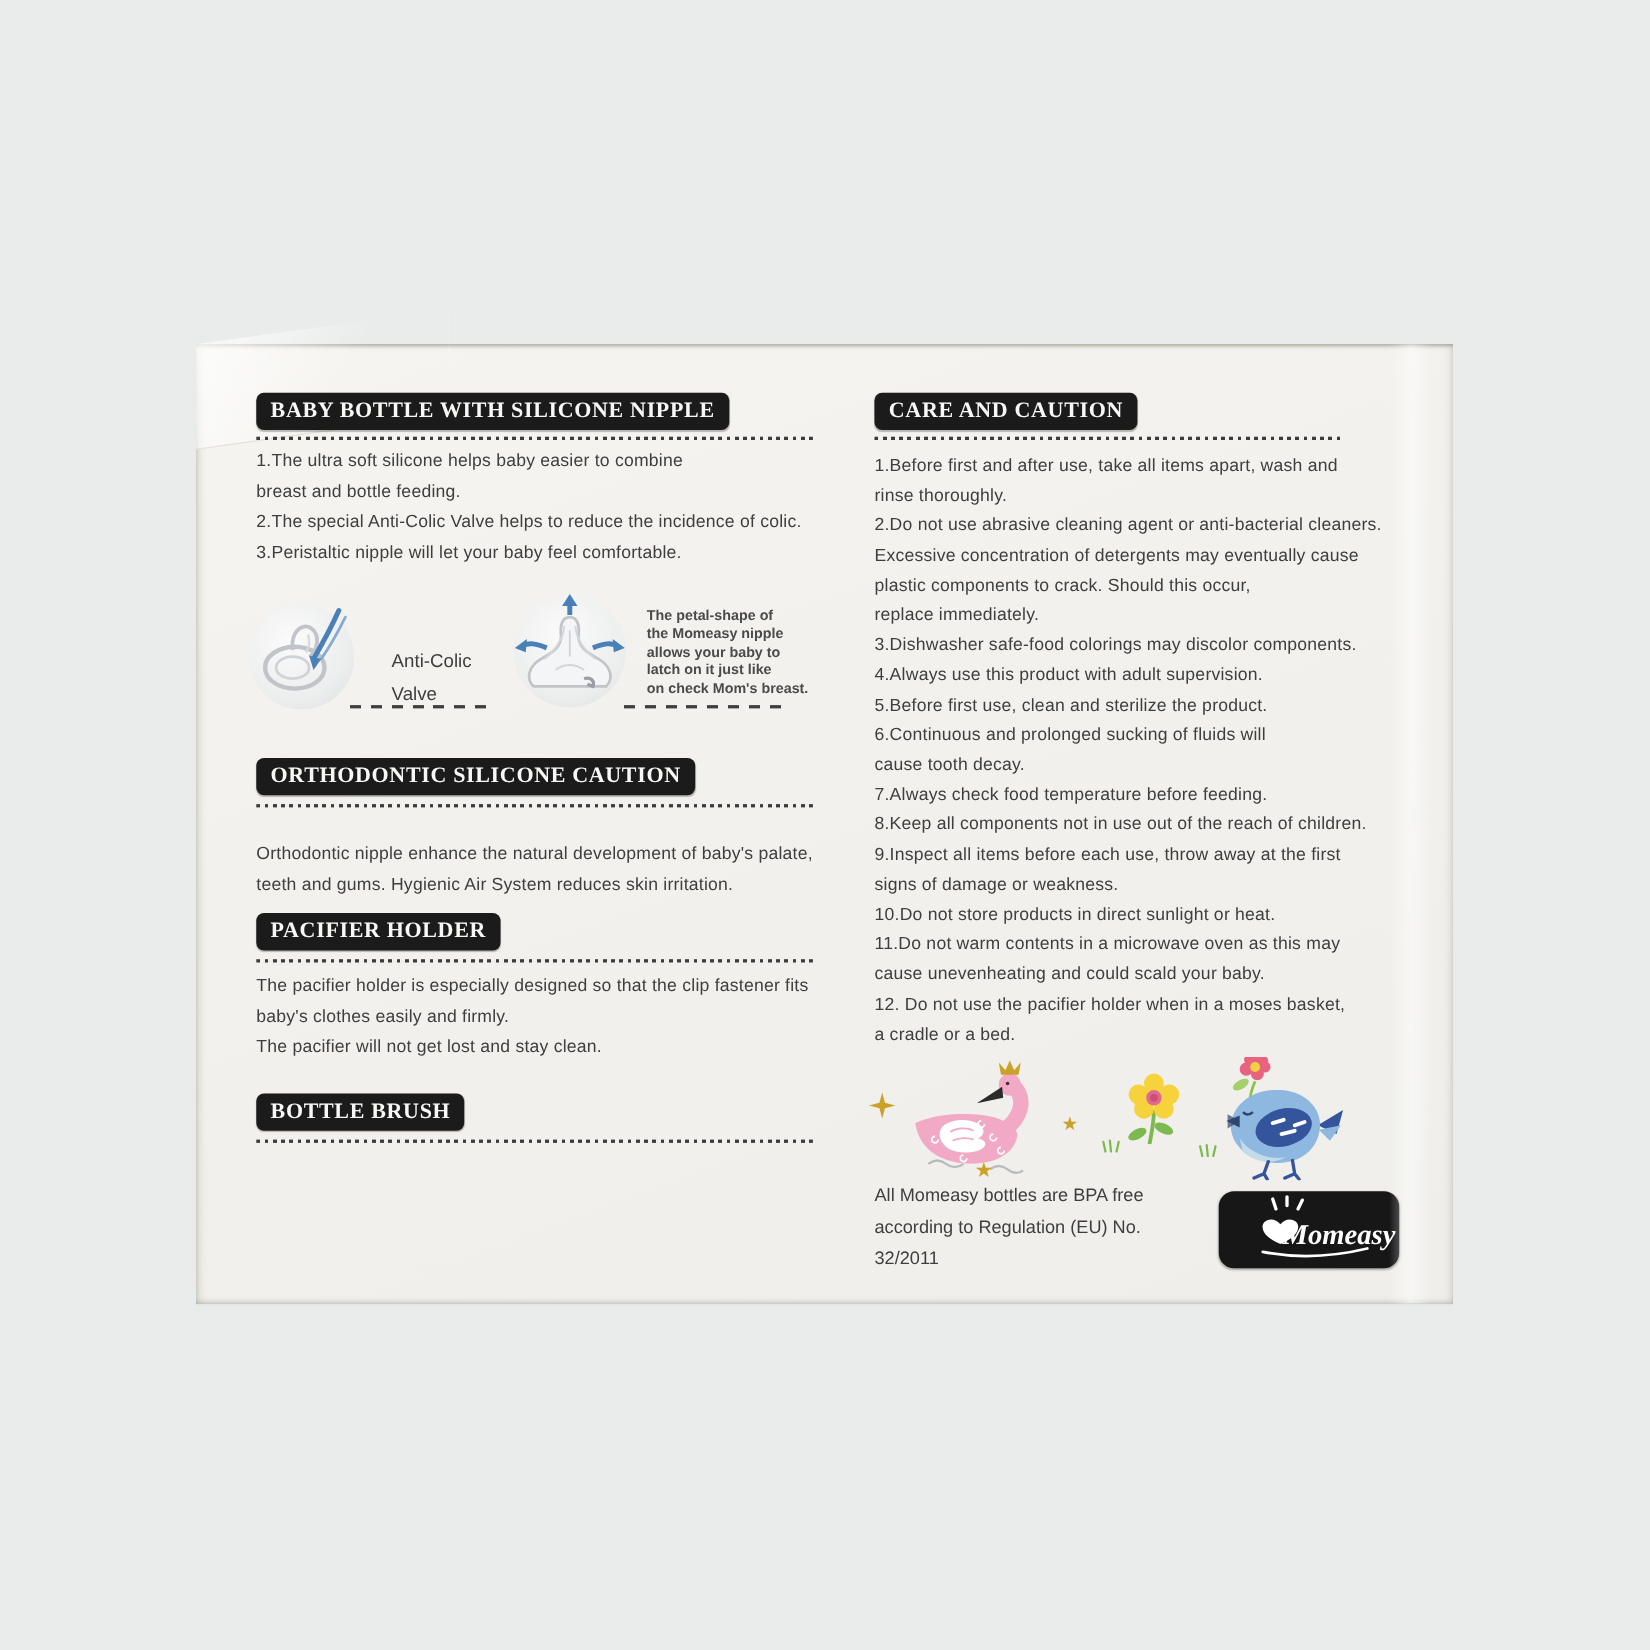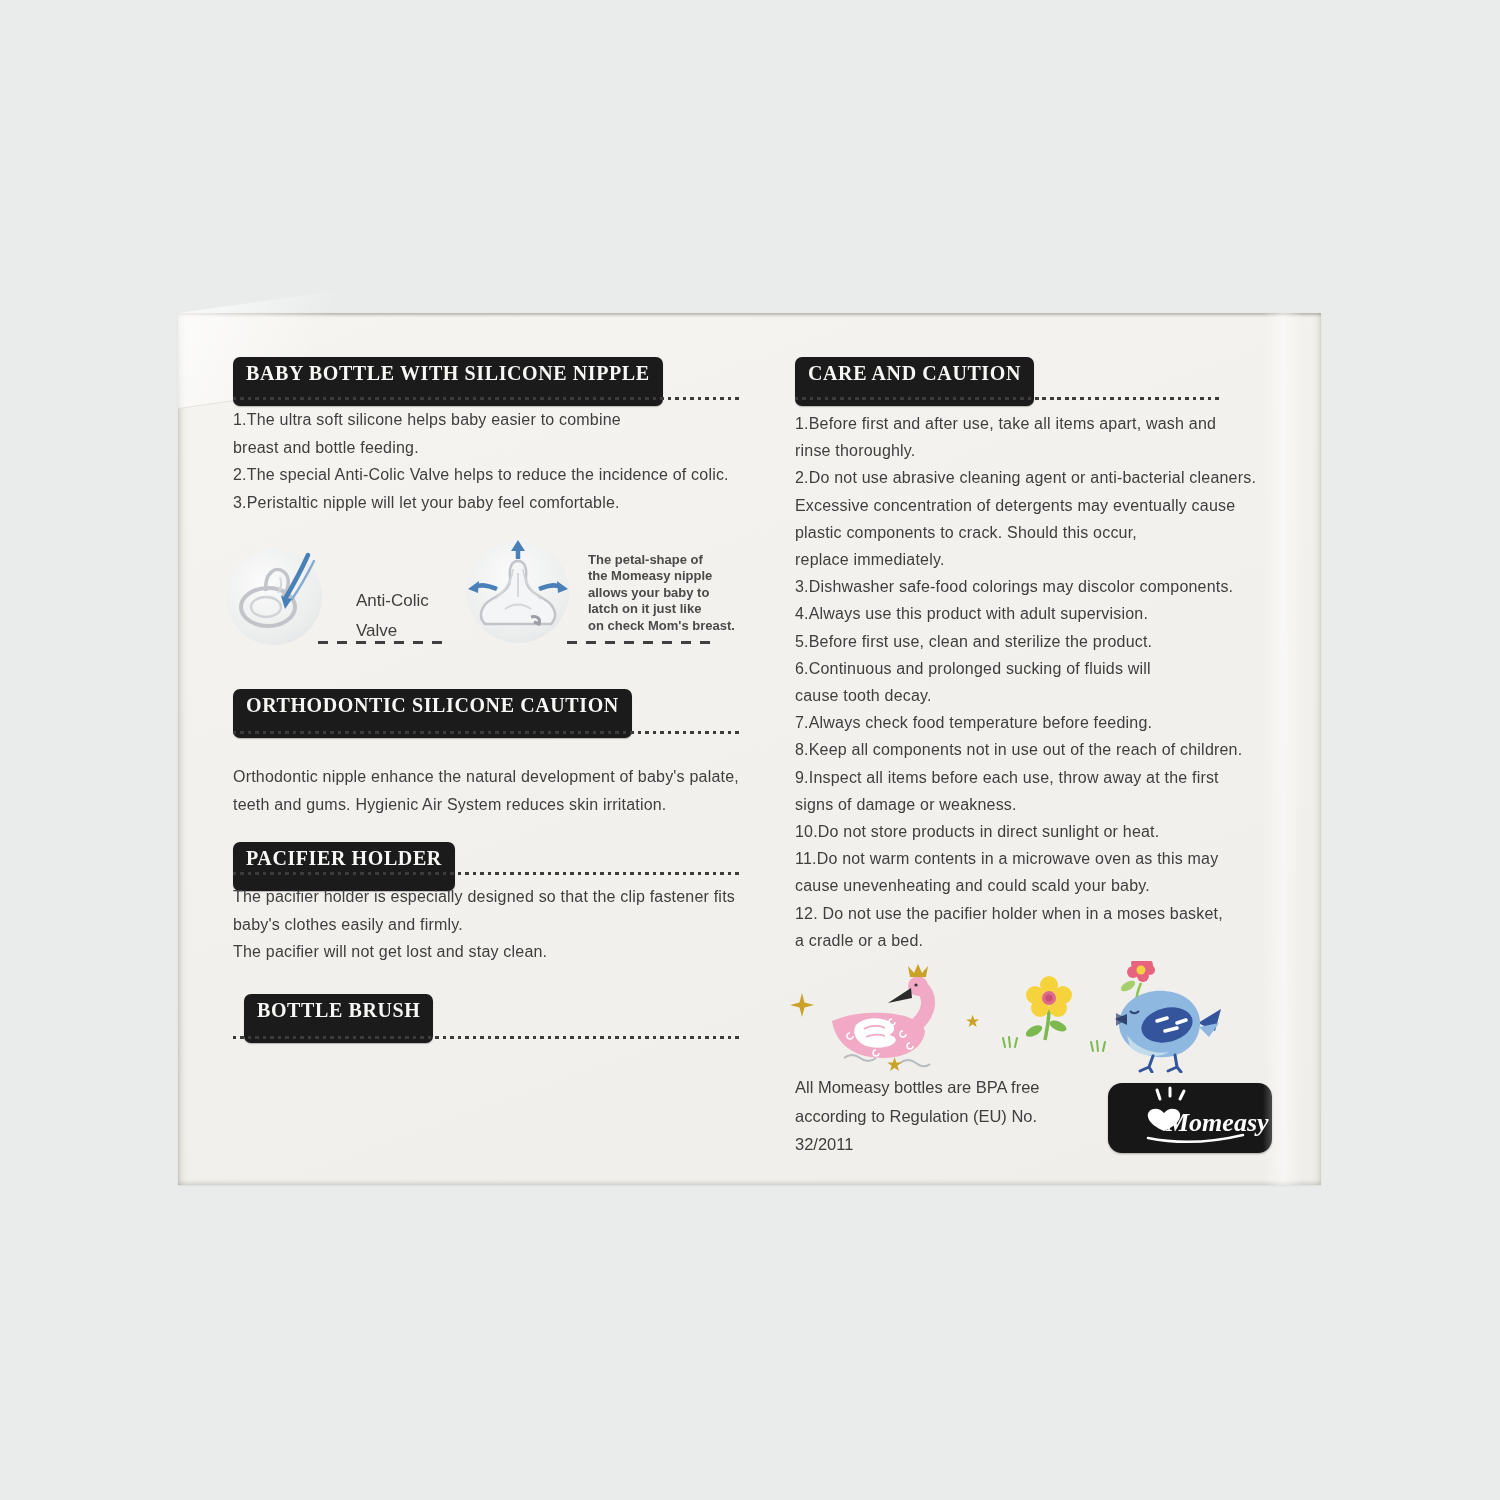--- a/index.html
+++ b/index.html
@@ -31,21 +31,21 @@
   .panel::after { 
     content:""; position:absolute; right:18px; top:0; width:40px; height:100%;
     background:linear-gradient(90deg, rgba(255,255,255,0), rgba(255,255,255,.5), rgba(255,255,255,0));
     pointer-events:none;
   }
   .chip {
     position:absolute; display:inline-block;
     background:#1b1b1b; color:#f7f7f5;
     font-family:"Liberation Serif", serif; font-weight:bold;
     font-size:20px; letter-spacing:.6px;
-    padding:5px 13px 21px 13px; border-radius:7px;
+    padding:5px 13px 6px 13px; border-radius:7px;
     box-shadow:0 1px 1px rgba(0,0,0,.25);
     white-space:nowrap;
   }
   .dotted {
     position:absolute; height:3px;
     background:repeating-linear-gradient(90deg,#3c3c3c 0 3.5px, transparent 3.5px 7.5px);
   }
   .body-text {
     position:absolute; white-space:pre-line;
     font-size:16px; line-height:27.5px; letter-spacing:.2px; color:#3e3e3e;
@@ -137,29 +137,29 @@
 on check Mom's breast.</div>
     <div class="dash-line" style="left:389px; top:328px; width:146px;"></div>
 
     <div class="chip" style="left:55px; top:376px;">
       <span>ORTHODONTIC SILICONE CAUTION</span>
     </div>
     <div class="dotted" style="left:55px; top:418px; width:506px;"></div>
     <div class="body-text" style="left:55px; top:450px; width:548px;">Orthodontic nipple enhance the natural development of baby's palate,
 teeth and gums. Hygienic Air System reduces skin irritation.</div>
 
-    <div class="chip" style="left:55px; top:517px;margin-top:12px;">
+    <div class="chip" style="left:55px; top:517px;">
       <span>PACIFIER HOLDER</span>
     </div>
     <div class="dotted" style="left:55px; top:559px; width:506px;"></div>
     <div class="body-text" style="left:55px; top:570px; width:548px;">The pacifier holder is especially designed so that the clip fastener fits
 baby's clothes easily and firmly.
 The pacifier will not get lost and stay clean.</div>
 
-    <div class="chip" style="left:66px; top:681px;text-align:right;">
+    <div class="chip" style="left:55px; top:681px;text-align:right;">
       <span>BOTTLE BRUSH</span>
     </div>
     <div class="dotted" style="left:55px; top:723px; width:506px;"></div>
 
     <div class="chip" style="left:617px; top:44px;">
       <span>CARE AND CAUTION</span>
     </div>
     <div class="dotted" style="left:617px; top:84px; width:425px;"></div>
     <div class="body-text care-text" style="left:617px; top:97px; width:512px;">1.Before first and after use, take all items apart, wash and
 rinse thoroughly.

